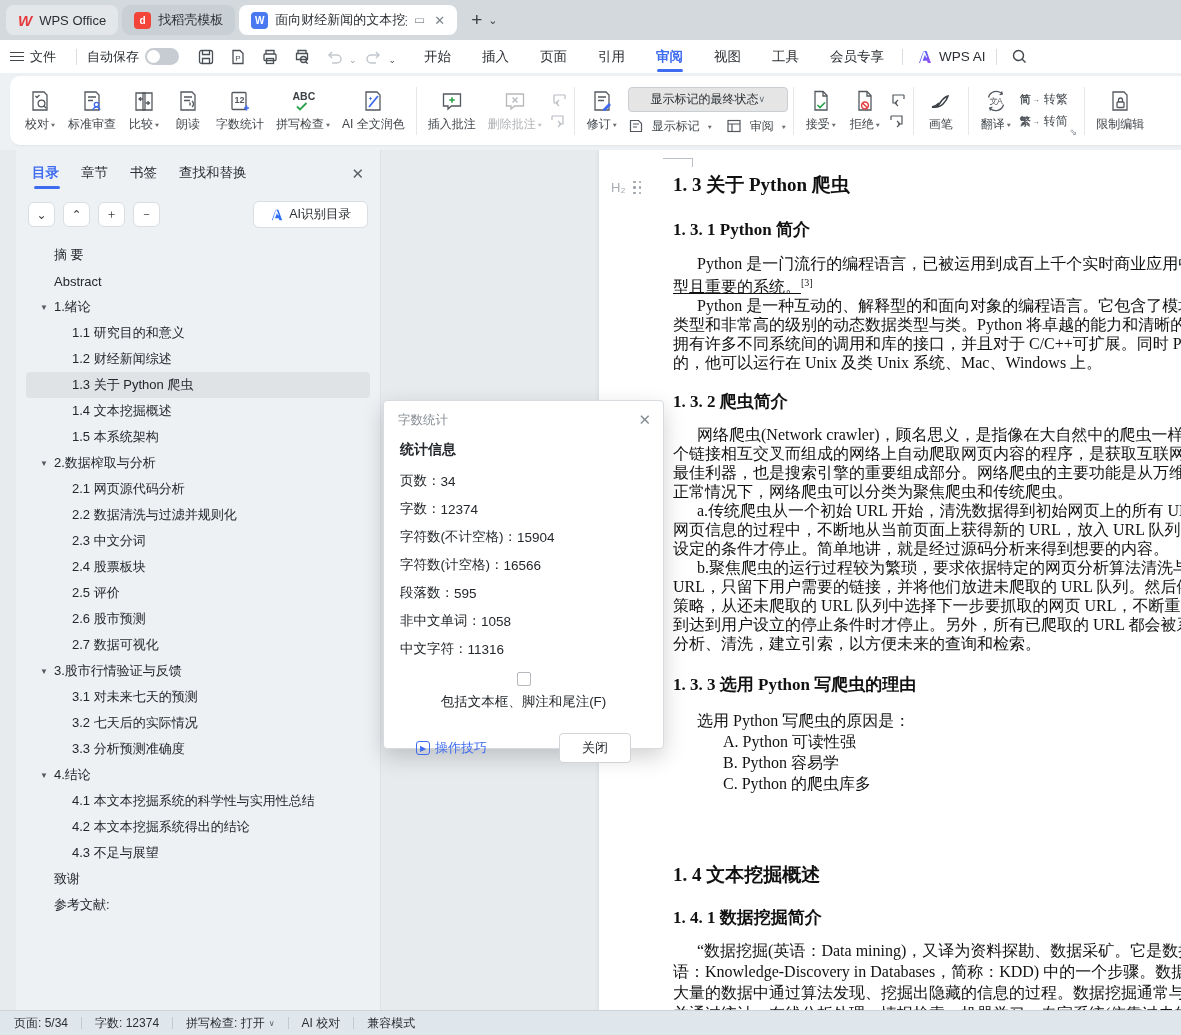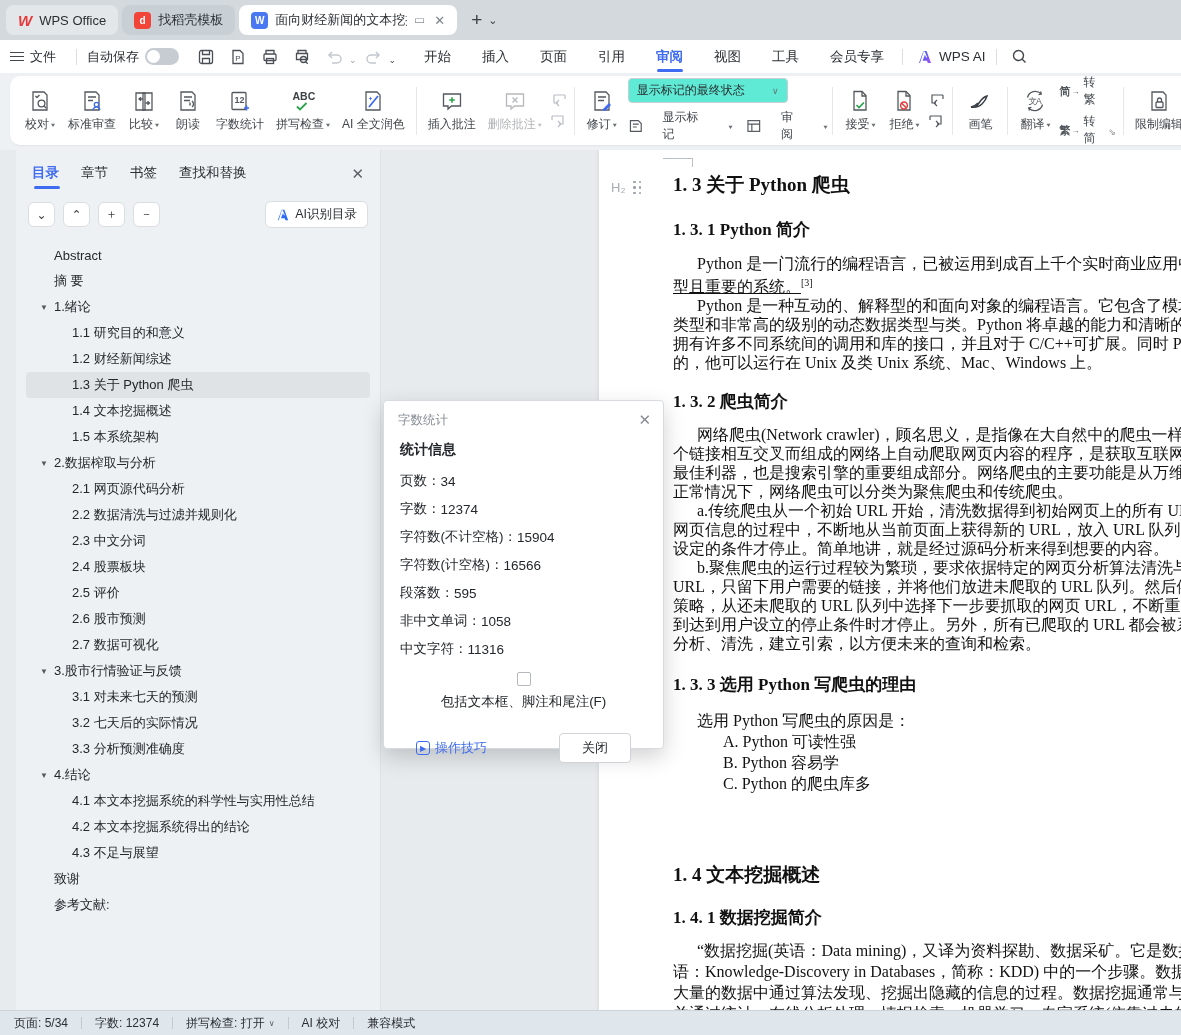--- a/index.html
+++ b/index.html
@@ -45,43 +45,43 @@
   .ribbon-panel { position:absolute; left:10px; top:3px; right:-12px; bottom:5px; background:#fff; border-radius:10px; box-shadow:0 1px 2px rgba(0,0,0,.05); display:flex; align-items:center; padding:0 4px 0 8px; overflow:hidden; }
   .rgroup { display:flex; align-items:center; height:60px; }
   .rdiv { width:1px; height:48px; background:#e4e8eb; margin:0 5px; flex:none; }
   .rb { display:flex; flex-direction:column; align-items:center; justify-content:center; gap:3px; padding:4px 6px; border-radius:6px; min-width:44px; }
   .rb .lblrow { display:flex; align-items:center; gap:2px; }
   .rlbl { font-size:12px; color:#41464b; white-space:nowrap; }
   .rcaret { font-size:8px; color:#6a7075; transform:scaleY(.8); }
   .rb.dis { opacity:.42; }
   .smallcol { display:flex; flex-direction:column; gap:6px; margin:0 2px; }
   .midcol { display:flex; flex-direction:column; gap:6px; margin-left:4px; }
-  .dropdown { display:flex; align-items:center; justify-content:space-between; width:160px; height:25px; border:1px solid #c9ced3; border-radius:4px; padding:0 8px; font-size:12px; color:#2b2f33; background:#5eead4; }
+  .dropdown { display:flex; align-items:center; justify-content:center; width:160px; height:25px; border:1px solid #c9ced3; border-radius:4px; padding:0 8px; font-size:12px; color:#2b2f33; background:#e5e5e5; }
   .dd-caret { font-size:9px; color:#6a7075; }
   .mini-row { display:flex; align-items:center; gap:14px; }
-  .mini-btn { display:flex; align-items:center; gap:19px; font-size:12px; color:#41464b; }
+  .mini-btn { display:flex; align-items:center; gap:8px; font-size:12px; color:#41464b; }
   .zh-col { display:flex; flex-direction:column; gap:5px; margin-left:2px; }
   .zh-item { display:flex; align-items:center; gap:4px; font-size:12px; color:#41464b; }
   .zh-g { font-size:11px; font-weight:bold; color:#51565c; }
   .zh-arrow { font-size:8px; color:#51565c; margin-left:-3px; }
   .launcher { align-self:flex-end; font-size:9px; color:#8a9097; margin:0 2px 4px 2px; }
 
   
   .main { position:absolute; left:16px; top:150px; width:100%; bottom:23px; }
 
   
   .sidebar { position:absolute; left:0; top:0; width:365px; height:100%; background:#edf1f4; border-right:1px solid #dde2e6; z-index:5; overflow:hidden; }
   .side-tabs { display:flex; align-items:center; gap:22px; padding:14px 16px 0 16px; }
   .stab { font-size:13.5px; color:#2b2f33; padding-bottom:9px; position:relative; }
   .stab.active { color:#3e6bf0; font-weight:bold; }
   .stab.active::after { content:""; position:absolute; left:2px; bottom:2px; width:26px; height:3px; border-radius:2px; background:#3e6bf0; }
   .side-close { margin-left:auto; color:#5a6066; font-size:15px; padding-bottom:8px; }
   .side-tools { display:flex; align-items:center; padding:10px 12px 0 12px; }
   .tool-btn { width:27px; height:25px; background:#fff; border:1px solid #d9dee2; border-radius:6px; display:flex; align-items:center; justify-content:center; font-size:12px; color:#3c4146; margin-right:8px; }
-  .ai-toc-btn { margin-left:auto; height:27px; background:#fff; border:1px solid #d9dee2; border-radius:6px; display:flex; align-items:center; gap:5px; padding:0 10px; font-size:12.5px; color:#2b2f33; }
+  .ai-toc-btn { margin-left:auto; height:27px; background:#fff; border:1px solid #d9dee2; border-radius:6px; display:flex; align-items:center; gap:5px; padding:0 16px; font-size:12.5px; color:#2b2f33; }
   .toc-list { margin-top:14px; }
   .toc-row { position:relative; height:26px; display:flex; align-items:center; font-size:13px; color:#24282c; margin:0 10px; border-radius:4px; padding-left:28px; white-space:nowrap; overflow:hidden; }
   .toc-row.l1 { padding-left:46px; }
   .toc-row.sel { background:#dfe3e6; }
   .toc-tri { position:absolute; left:14px; top:9px; font-size:8px; color:#55595e; }
 
   
   .canvas { position:absolute; left:366px; top:0; right:0; height:100%; background:#e7ebee; overflow:hidden; }
   .page { position:absolute; left:217px; top:0; width:740px; height:100%; background:#fff; box-shadow:0 0 4px rgba(0,0,0,.10); font-family:"Liberation Serif","DejaVu Serif",serif; color:#111; }
   .page-content { position:relative; padding:16px 0 0 74px; }
@@ -484,24 +484,24 @@
       <div class="tool-btn">－</div>
       <div class="ai-toc-btn">
         <svg width="14" height="12" viewBox="0 0 16 14">
             <path d="M6.2 1h3.4L14 13h-3.2l-.8-2.2H5.6L8 4.6 9 7.4h1.2L7.9 1.8z M2 13L6.4 1h.4L3 13z" fill="#2b6cf5"></path>
           </svg>
         <span>AI识别目录</span>
       </div>
     </div>
     <div class="toc-list" id="toc-list">
         <div class="toc-row">
+          <span>摘 要</span>
+        </div>
+        <div class="toc-row">
           <span>Abstract</span>
-        </div>
-        <div class="toc-row">
-          <span>摘 要</span>
         </div>
         <div class="toc-row">
           <span class="toc-tri">▼</span>
           <span>1.绪论</span>
         </div>
         <div class="toc-row l1">
           <span>1.1 研究目的和意义</span>
         </div>
         <div class="toc-row l1">
           <span>1.2 财经新闻综述</span>

